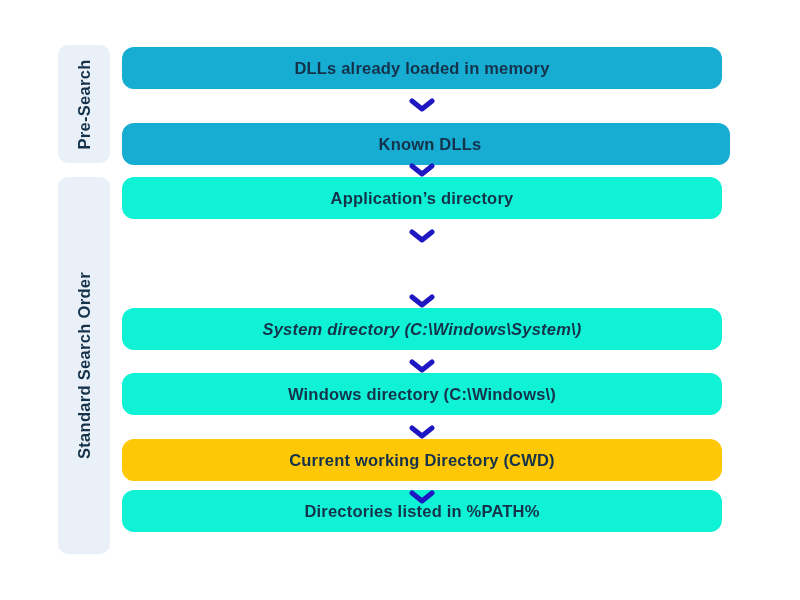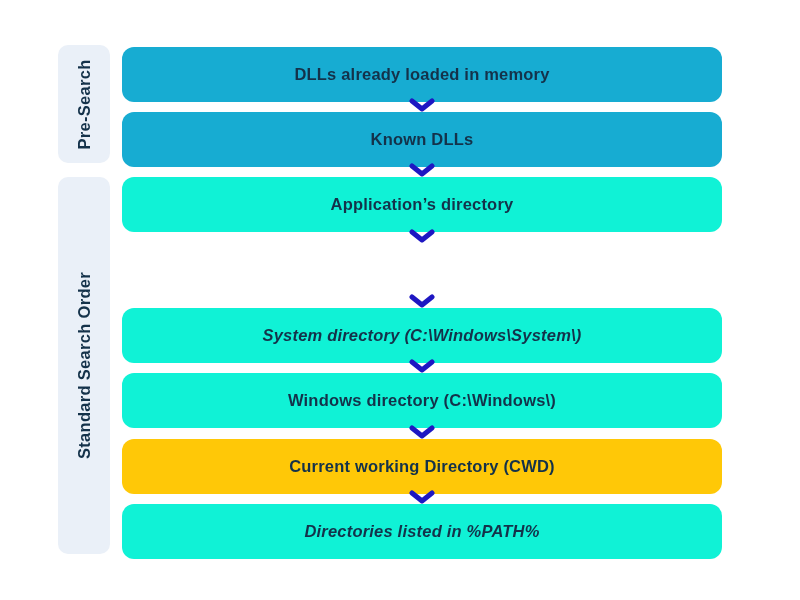--- a/index.html
+++ b/index.html
@@ -28,41 +28,41 @@
     white-space: nowrap;
     font-size: 16.5px;
     font-weight: 700;
     letter-spacing: 0.3px;
     color: var(--text, #14324A);
   }
   .flow-box {
     position: absolute;
     left: 122px;
     width: 600px;
-    height: 55px;
+    height: 42px;
     border-radius: 12px;
     display: flex;
     align-items: center;
     justify-content: center;
     font-size: 16.5px;
     font-weight: 700;
     letter-spacing: 0.2px;
     color: var(--text, #14324A);
   }
   .box-pre       { background: var(--pre-search-box, #17ACD2); }
   .box-standard  { background: var(--standard-box, #10F2D6); }
   .box-highlight { background: var(--highlight-box, #FFC807); }
   .r0 { top: 47px;  }
-  .r1 { top: 112px; }
+  .r1 { top: 123px; padding-left: 8px; }
   .r2 { top: 177px; }
   .r3 { top: 243px; }
   .r4 { top: 308px; font-style: italic; }
   .r5 { top: 373px; }
   .r6 { top: 439px; }
-  .r7 { top: 504px; font-style: italic; }
+  .r7 { top: 490px; }
   .arrow {
     position: absolute;
     left: 408px;
     width: 28px;
     height: 15px;
     display: flex;
     align-items: center;
     justify-content: center;
   }
   .a0 { top: 97px;  }

